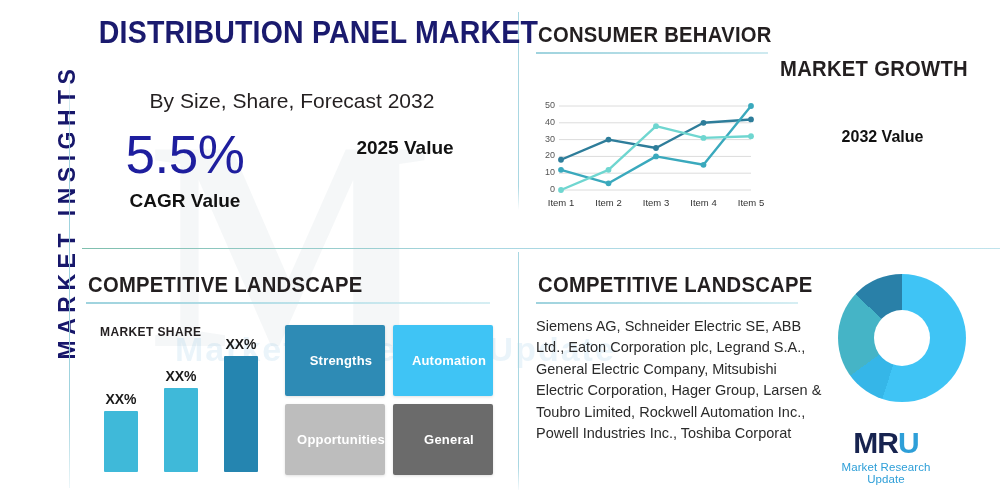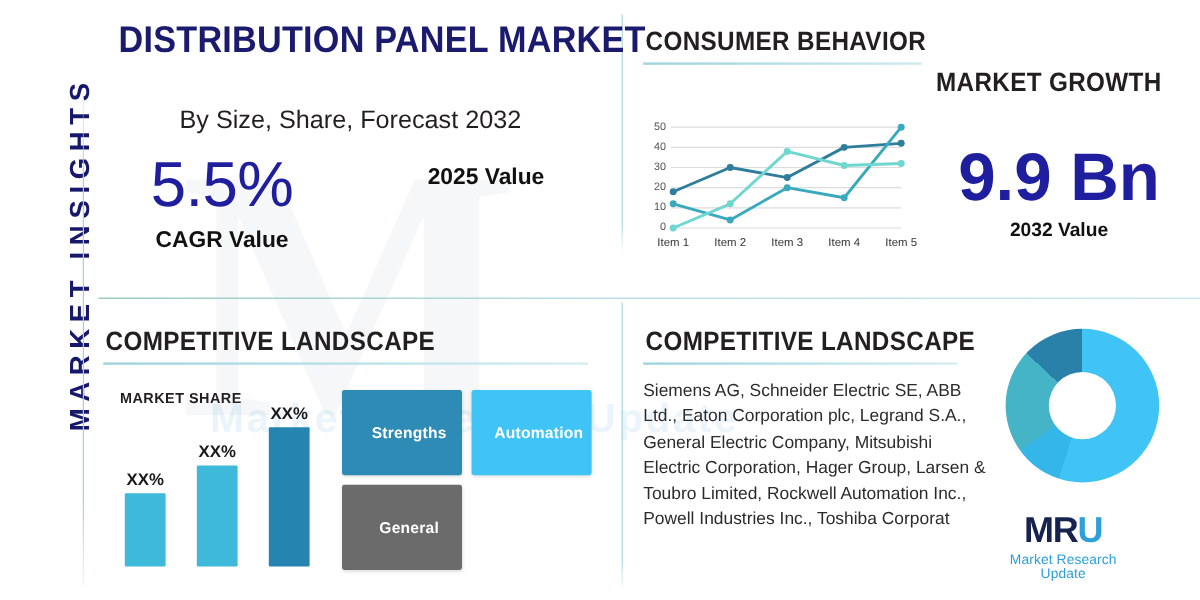--- a/index.html
+++ b/index.html
@@ -235,40 +235,40 @@
         <circle cx="216" cy="6" r="2.9" fill="#3aa9bd"></circle>
         <path d="M 26 90 L 73.5 69.84 L 121 26.159999999999997 L 168.5 37.92 L 216 36.24" fill="none" stroke="#6fd6d0" stroke-width="2.4" stroke-linecap="round" stroke-linejoin="round"></path>
         <circle cx="26" cy="90" r="2.9" fill="#6fd6d0"></circle>
         <circle cx="73.5" cy="69.84" r="2.9" fill="#6fd6d0"></circle>
         <circle cx="121" cy="26.159999999999997" r="2.9" fill="#6fd6d0"></circle>
         <circle cx="168.5" cy="37.92" r="2.9" fill="#6fd6d0"></circle>
         <circle cx="216" cy="36.24" r="2.9" fill="#6fd6d0"></circle>
       </svg><div class="lc-axis-label" style="left: 0px; top: 84px;">0</div><div class="lc-axis-label" style="left: 0px; top: 67.2px;">10</div><div class="lc-axis-label" style="left: 0px; top: 50.4px;">20</div><div class="lc-axis-label" style="left: 0px; top: 33.6px;">30</div><div class="lc-axis-label" style="left: 0px; top: 16.8px;">40</div><div class="lc-axis-label" style="left: 0px; top: 0px;">50</div><div class="lc-x-label" style="left: 6px;">Item 1</div><div class="lc-x-label" style="left: 53.5px;">Item 2</div><div class="lc-x-label" style="left: 101px;">Item 3</div><div class="lc-x-label" style="left: 148.5px;">Item 4</div><div class="lc-x-label" style="left: 196px;">Item 5</div></div>
 
   <div id="kpi-2032">
-    <div class="num">9.9 Bn</div>
     <div class="lab">2032 Value</div>
   </div>
 
   <div class="sec-head" id="head-cl-left">COMPETITIVE LANDSCAPE</div>
   <div class="head-ul2"></div>
 
   <div class="ms-title">MARKET SHARE</div>
   <div class="barchart" id="bar-chart">
       <div class="bar" style="left: 4px; height: 60.72px; background: rgb(63, 185, 217);"></div>
       <div class="bar-label" style="left: -4px; top: 51.28px;">XX%</div>
       <div class="bar" style="left: 64px; height: 84.48px; background: rgb(63, 185, 217);"></div>
       <div class="bar-label" style="left: 56px; top: 27.52px;">XX%</div>
       <div class="bar" style="left: 124px; height: 116.16px; background: rgb(37, 133, 176);"></div>
       <div class="bar-label" style="left: 116px; top: -4.16px;">XX%</div>
     </div>
 
   <div class="swot" id="swot-grid">
       <div class="swot-cell" style="background: rgb(46, 139, 181);">Strengths</div>
       <div class="swot-cell" style="background: rgb(63, 196, 245);">Automation</div>
+      <div class="swot-cell" style="background: rgb(189, 189, 189);">Opportunities</div>
       <div class="swot-cell" style="background: rgb(107, 107, 107);">General</div>
     </div>
 
   <div class="sec-head" id="head-cl-right">COMPETITIVE LANDSCAPE</div>
   <div class="head-ul3"></div>
 
   <div class="companies">Siemens AG, Schneider Electric SE, ABB Ltd., Eaton Corporation plc, Legrand S.A., General Electric Company, Mitsubishi Electric Corporation, Hager Group, Larsen &amp; Toubro Limited, Rockwell Automation Inc., Powell Industries Inc., Toshiba Corporat</div>
 
   <div class="donut" id="donut-chart" style="background: conic-gradient(rgb(63, 196, 245) 0deg, rgb(63, 196, 245) 198deg, rgb(53, 182, 232) 198deg, rgb(53, 182, 232) 234deg, rgb(69, 180, 198) 234deg, rgb(69, 180, 198) 313.2deg, rgb(41, 128, 168) 313.2deg, rgb(41, 128, 168) 360deg); border-radius: 50%;">
     <div class="donut-hole"></div>

